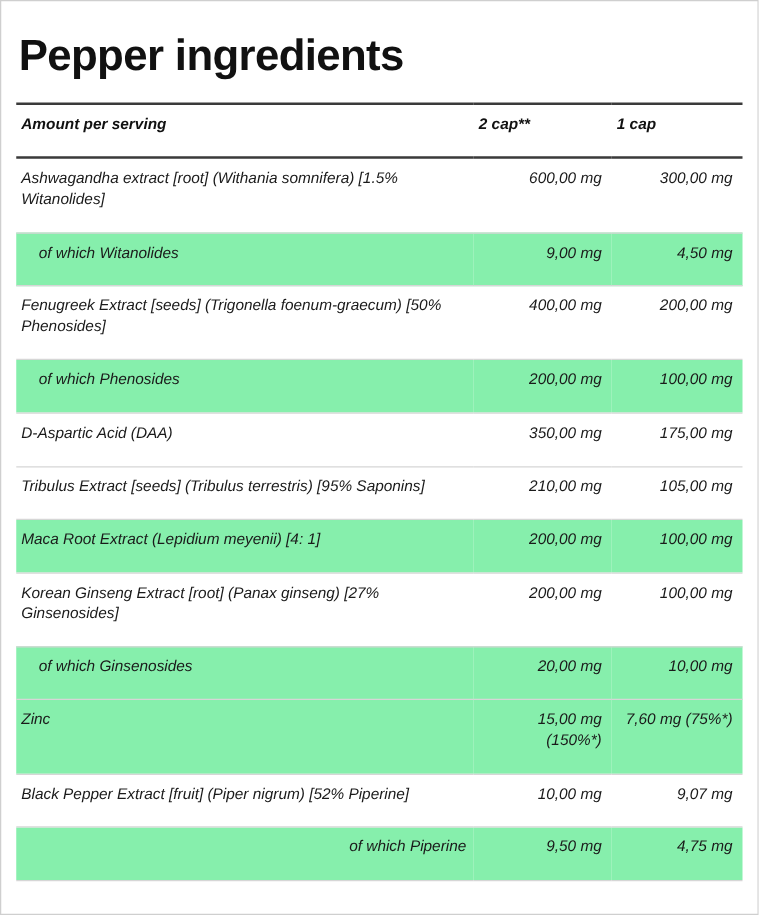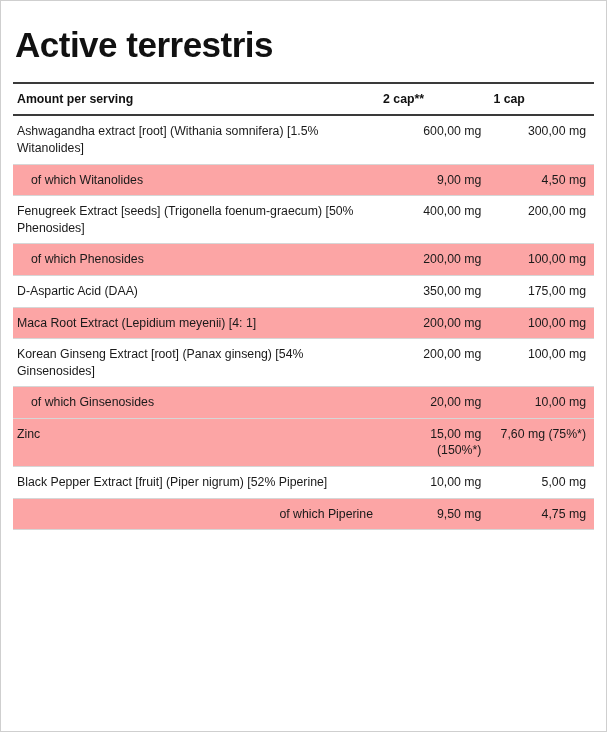--- a/index.html
+++ b/index.html
@@ -31,53 +31,54 @@
     line-height: 1.05;
   }
   table.ingredients {
     width: 100%;
     border-collapse: collapse;
     font-size: 12.3px;
     table-layout: fixed;
   }
   table.ingredients th,
   table.ingredients td {
-    padding: 7px 6px 7px 4px;
+    padding: 7px 6px 18px 4px;
     vertical-align: top;
     line-height: 1.35;
+    font-style: italic;
   }
   thead th {
     font-weight: bold;
     font-size: 12.3px;
     border-bottom: 2px solid #3a3a3a;
     border-top: 2px solid #3a3a3a;
     padding-top: 6px;
     padding-bottom: 6px;
     color: #111111;
   }
   thead th.name { text-align: left; }
   thead th.val { text-align: left; padding-right: 8px; }
 
   tbody td { border-bottom: 1px solid #d6d6d6; }
   tbody tr:last-child td { border-bottom: 1px solid #d6d6d6; text-align: right; }
   tbody td.name { text-align: left; }
   tbody td.val  { text-align: right; padding-right: 8px; white-space: pre-line; }
 
   tbody tr.sub td.name { padding-left: 18px; }
-  tbody tr.shaded td { background: #fca5a5; }
+  tbody tr.shaded td { background: #86efac; }
 
   col.c-name { width: 63%; }
   col.c-v1   { width: 19%; }
   col.c-v2   { width: 18%; }
 </style>
 </head>
 <body>
 
 <div class="panel">
-  <div class="title">Active terrestris</div>
+  <div class="title">Pepper ingredients</div>
 
   <table class="ingredients">
     <colgroup>
       <col class="c-name">
       <col class="c-v1">
       <col class="c-v2">
     </colgroup>
     <thead>
       <tr>
         <th class="name">Amount per serving</th>
@@ -104,44 +105,49 @@
         <tr class="sub shaded">
           <td class="name">of which Phenosides</td>
           <td class="val">200,00 mg</td>
           <td class="val">100,00 mg</td>
         </tr>
         <tr class="">
           <td class="name">D-Aspartic Acid (DAA)</td>
           <td class="val">350,00 mg</td>
           <td class="val">175,00 mg</td>
         </tr>
+        <tr class="">
+          <td class="name">Tribulus Extract [seeds] (Tribulus terrestris) [95% Saponins]</td>
+          <td class="val">210,00 mg</td>
+          <td class="val">105,00 mg</td>
+        </tr>
         <tr class="shaded">
           <td class="name">Maca Root Extract (Lepidium meyenii) [4: 1]</td>
           <td class="val">200,00 mg</td>
           <td class="val">100,00 mg</td>
         </tr>
         <tr class="">
-          <td class="name">Korean Ginseng Extract [root] (Panax ginseng) [54% Ginsenosides]</td>
+          <td class="name">Korean Ginseng Extract [root] (Panax ginseng) [27% Ginsenosides]</td>
           <td class="val">200,00 mg</td>
           <td class="val">100,00 mg</td>
         </tr>
         <tr class="sub shaded">
           <td class="name">of which Ginsenosides</td>
           <td class="val">20,00 mg</td>
           <td class="val">10,00 mg</td>
         </tr>
         <tr class="shaded">
           <td class="name">Zinc</td>
           <td class="val">15,00 mg (150%*)</td>
           <td class="val">7,60 mg (75%*)</td>
         </tr>
         <tr class="">
           <td class="name">Black Pepper Extract [fruit] (Piper nigrum) [52% Piperine]</td>
           <td class="val">10,00 mg</td>
-          <td class="val">5,00 mg</td>
+          <td class="val">9,07 mg</td>
         </tr>
         <tr class="sub shaded">
           <td class="name">of which Piperine</td>
           <td class="val">9,50 mg</td>
           <td class="val">4,75 mg</td>
         </tr>
       </tbody>
   </table>
 </div>
 

